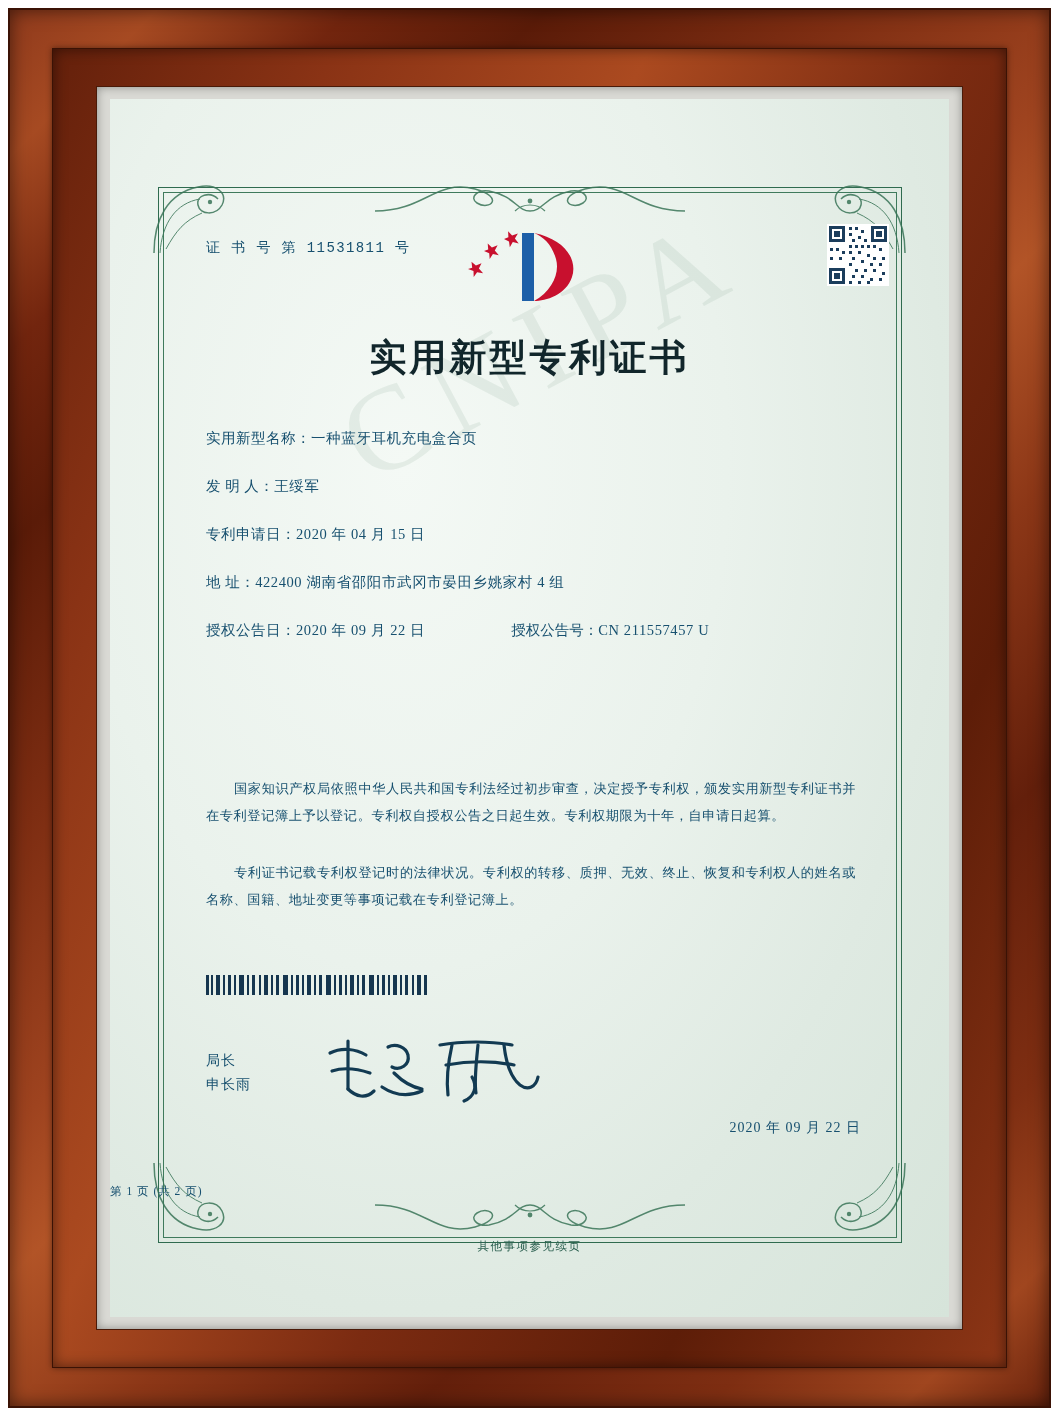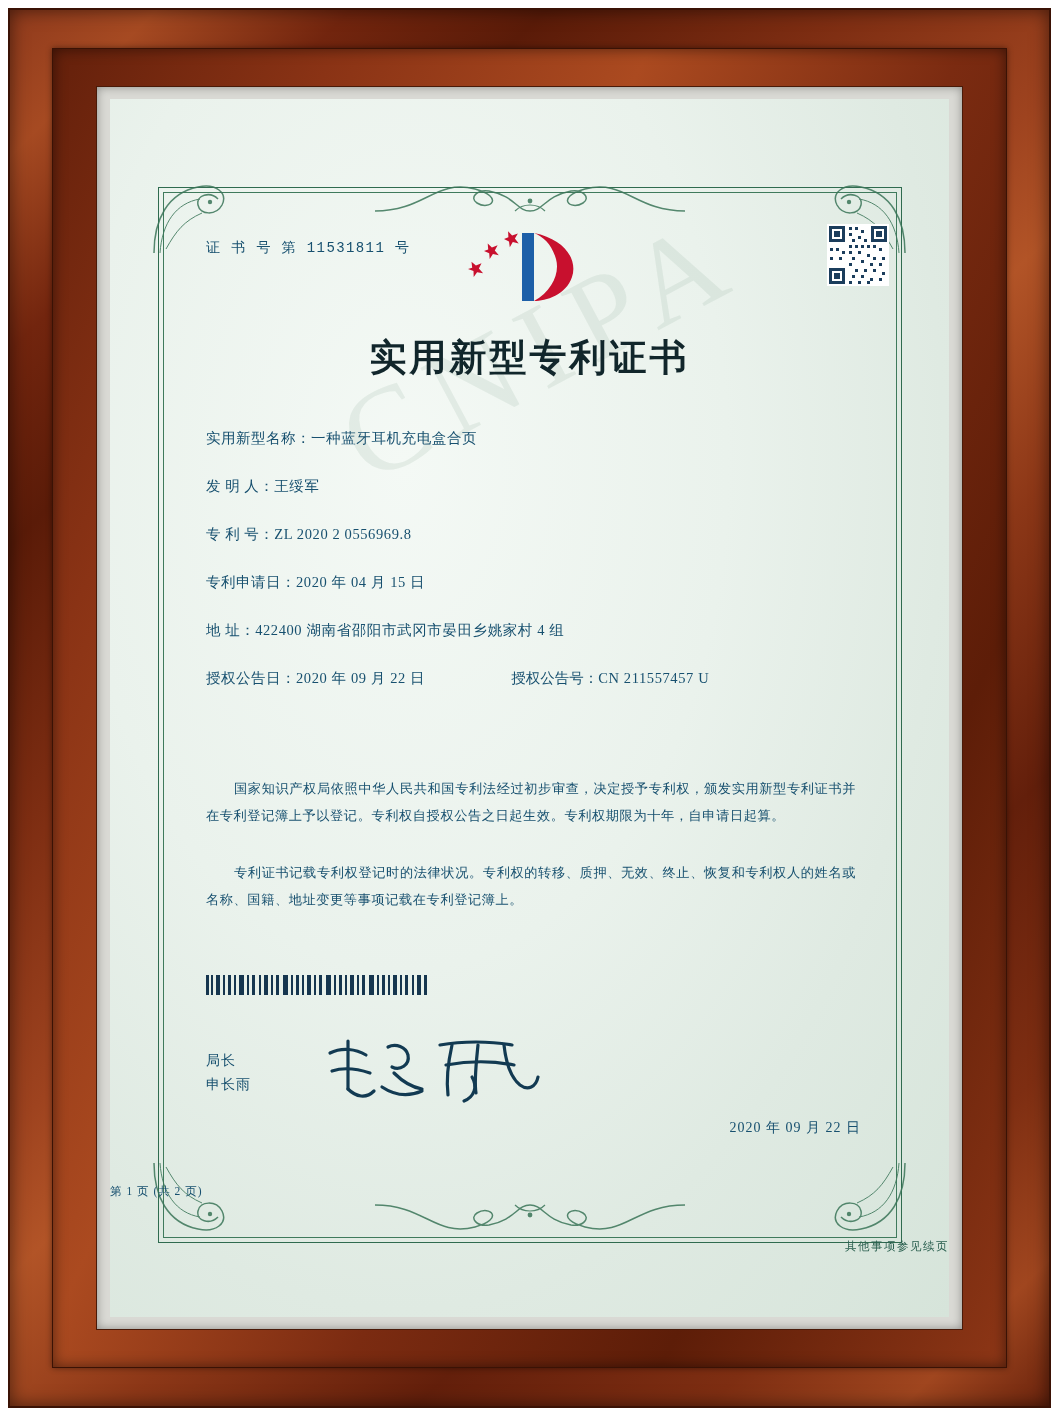--- a/index.html
+++ b/index.html
@@ -253,21 +253,21 @@
     top: 1085px;
     text-align: left;
     font-size: 11.5px;
     color: #17506f;
     letter-spacing: 1px;
   }
   .footnote {
     position: absolute;
     left: 0; right: 0;
     top: 1140px;
-    text-align: right;
+    text-align: center;
     font-size: 11.5px;
     color: #2b6050;
     letter-spacing: 1.5px;
   }
 </style>
 </head>
 <body>
 
 <div class="frame-outer">
 
@@ -389,23 +389,20 @@
       <div class="title">实用新型专利证书</div>
 
       <div class="fields">
         <div class="field-row">
           <span class="f-label">实用新型名称：</span><span class="f-value">一种蓝牙耳机充电盒合页</span>
         </div>
         <div class="field-row">
           <span class="f-label">发  明  人：</span><span class="f-value">王绥军</span>
         </div>
         <div class="field-row">
-          <span class="f-label">专  利  号：</span><span class="f-value">ZL 2020 2 0556969.8</span>
-        </div>
-        <div class="field-row">
           <span class="f-label">专利申请日：</span><span class="f-value">2020 年 04 月 15 日</span>
         </div>
         <div class="field-row">
           <span class="f-label">地        址：</span><span class="f-value">422400 湖南省邵阳市武冈市晏田乡姚家村 4 组</span>
         </div>
         <div class="field-row">
           <span class="f-label">授权公告日：</span><span class="f-value">2020 年 09 月 22 日</span><span class="f-inline-label">授权公告号：</span><span class="f-value">CN 211557457 U</span>
         </div>
       </div>
 

